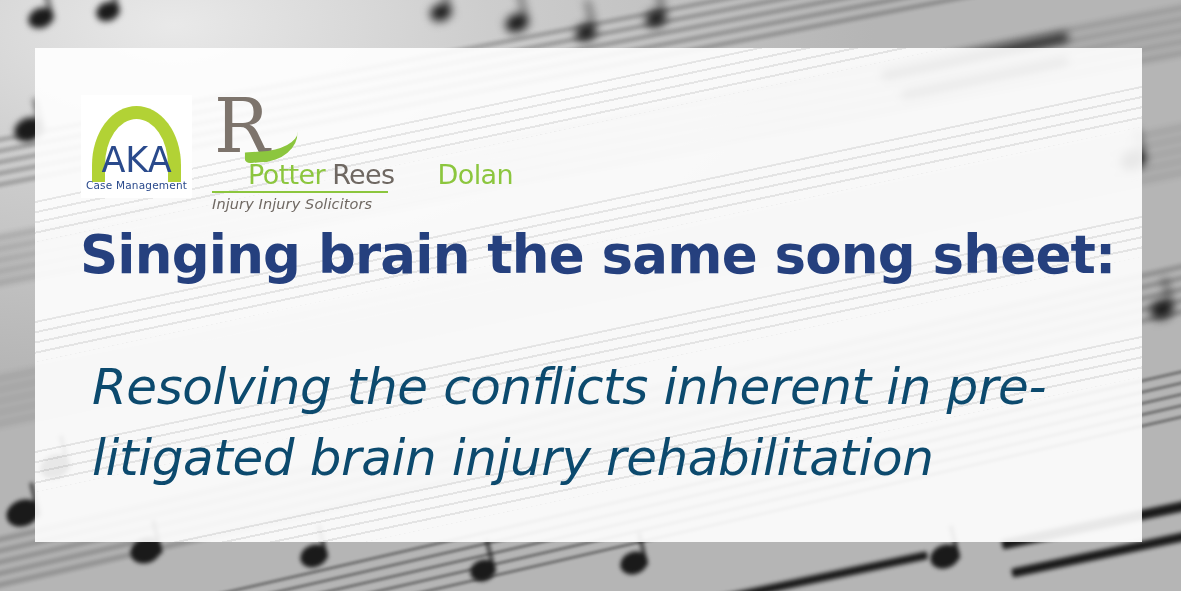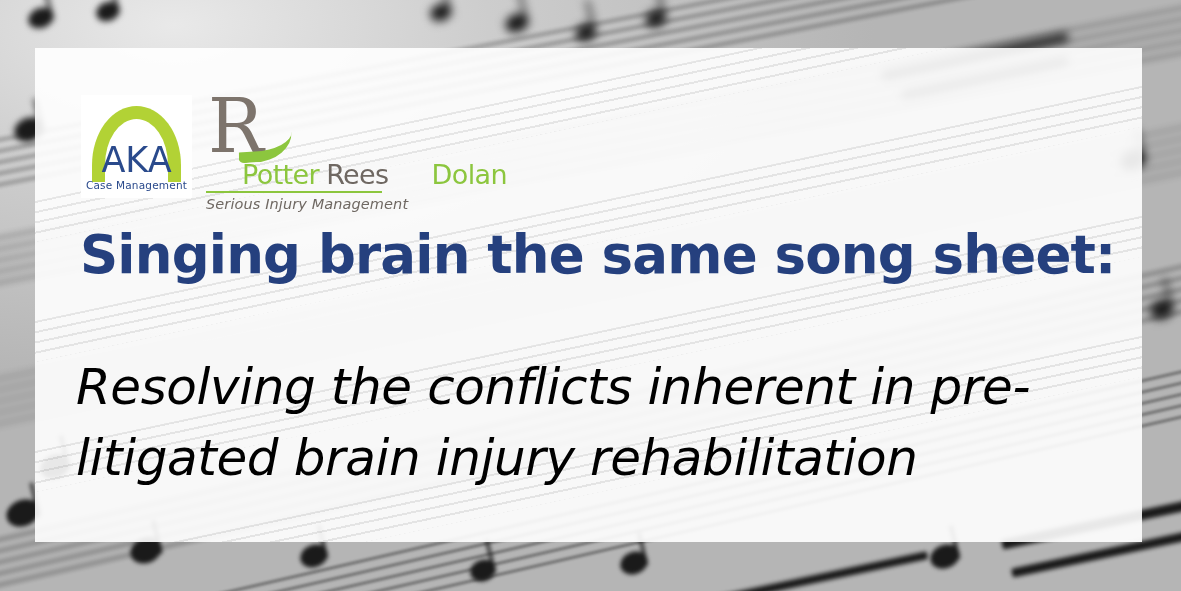--- a/index.html
+++ b/index.html
@@ -100,21 +100,21 @@
     transform: rotate(-12deg);
   }
 
   
   .logos {
     position: absolute;
     left: 46px;
     top: 47px;
     display: flex;
     align-items: flex-start;
-    gap: 14px;
+    gap: 20px;
   }
 
   
   .aka-box {
     width: 111px;
     height: 103px;
     background: #ffffff;
     position: relative;
   }
   .aka-arch {
@@ -218,26 +218,26 @@
     font-size: 53px;
     font-weight: bold;
     color: #25407e;
     font-family: "DejaVu Sans", sans-serif;
     letter-spacing: -0.8px;
     white-space: nowrap;
     line-height: 1;
   }
   .subtitle {
     position: absolute;
-    left: 76px;
+    left: 92px;
     top: 352px;
     width: 1020px;
     font-size: 50px;
     font-style: italic;
-    color: #000000;
+    color: #0c4a6e;
     font-family: "DejaVu Sans", sans-serif;
     line-height: 1.42;
     letter-spacing: -0.4px;
   }
 </style>
 </head>
 <body>
 
 <div id="slide">
 
@@ -293,21 +293,21 @@
 
       <div class="prd">
         <div class="prd-mark">
           <span class="prd-R">R</span>
           <span class="prd-swoosh2"></span>
         </div>
         <div class="prd-name">
           <span class="prd-g">Potter</span><span style="display:inline-block;width:7px"></span><span class="prd-k">Rees</span><span style="display:inline-block;width:7px"></span><span class="prd-g">Dolan</span>
         </div>
         <div class="prd-rule"></div>
-        <div class="prd-tag">Serious Injury Management</div>
+        <div class="prd-tag">Injury Injury Solicitors</div>
       </div>
 
     </div>
 
   </div>
 
   <div class="headline">Singing brain the same song sheet:</div>
 
   <div class="subtitle">Resolving the conflicts inherent in pre-litigated brain injury rehabilitation</div>
 

